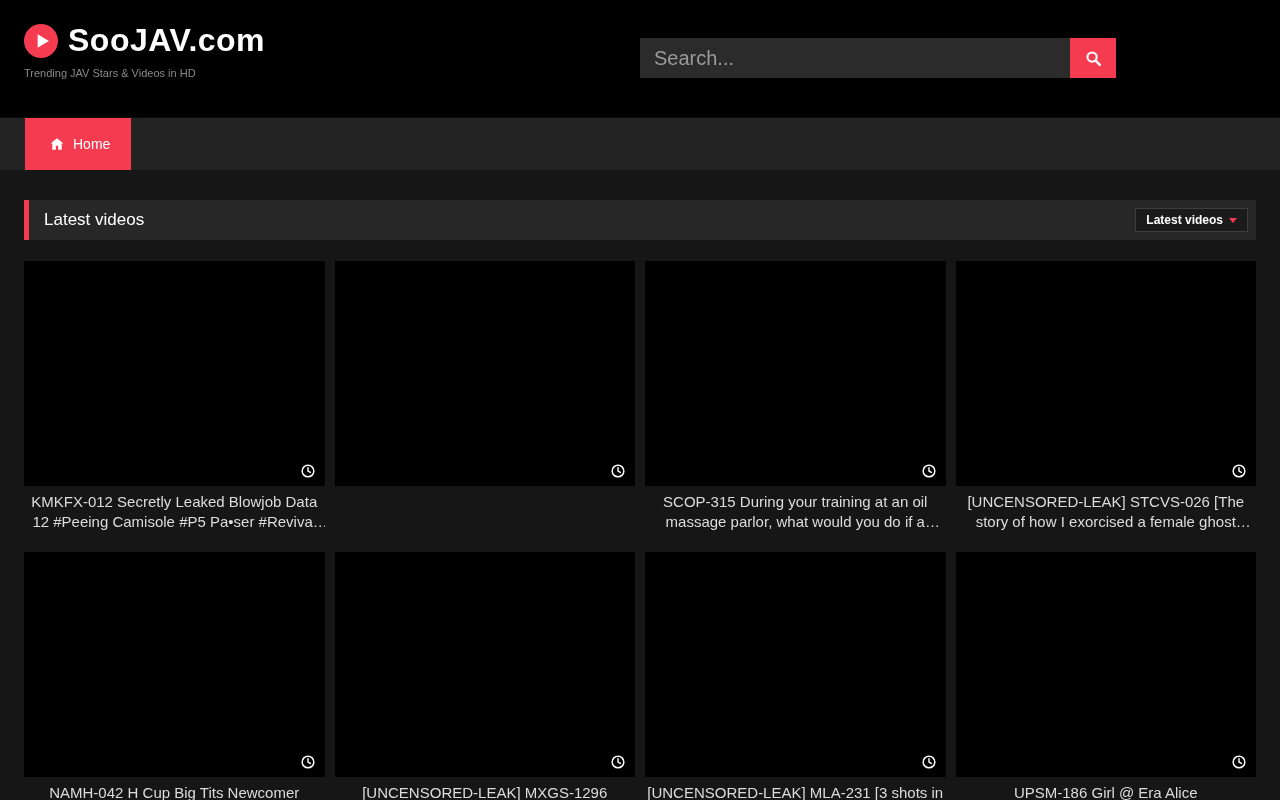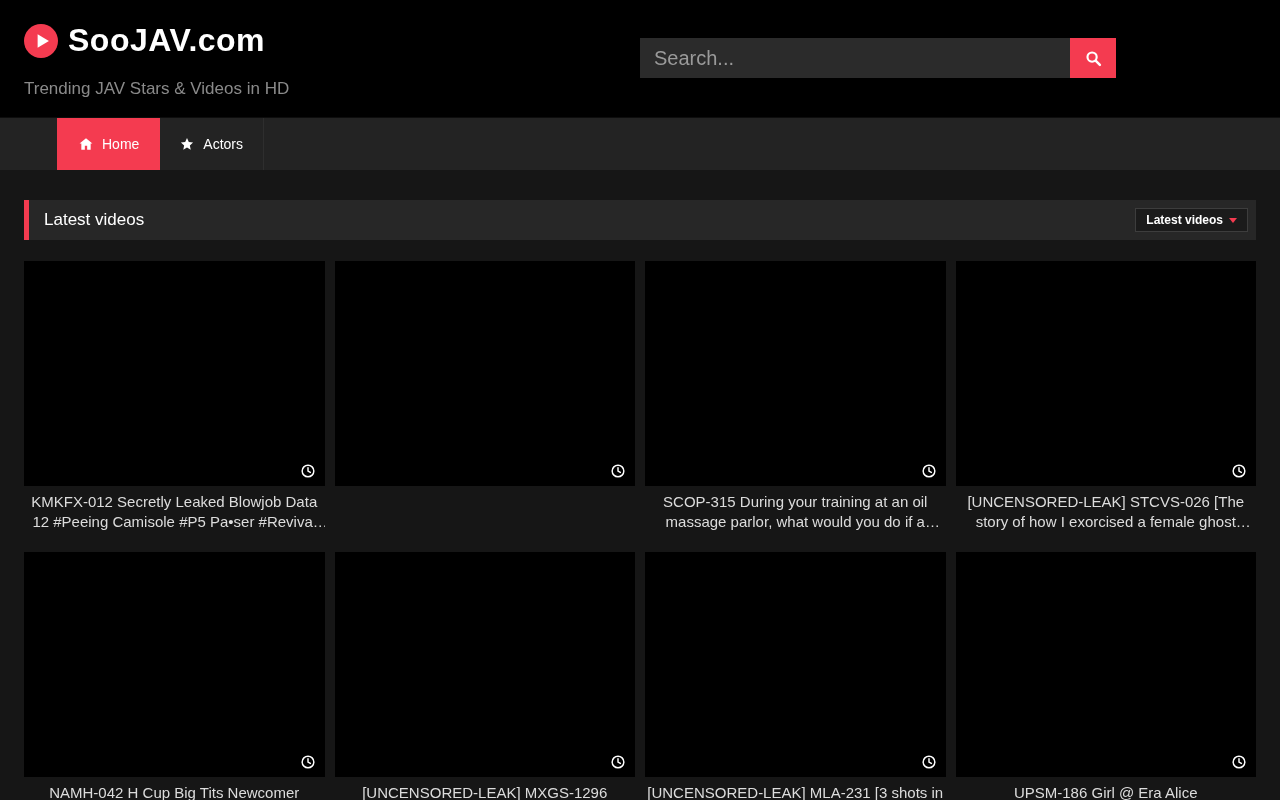--- a/index.html
+++ b/index.html
@@ -16,21 +16,21 @@
   .header {
     position:relative;
     height:117px;
     background:#000000;
     padding:0 24px;
   }
   .brand { position:absolute; left:24px; top:22px; }
   .brand-row { display:flex; align-items:center; gap:10px; cursor:pointer; }
   .brand-icon { width:34px; height:34px; flex:0 0 auto; }
   .brand-name { font-size:32px; font-weight:bold; color:#fff; letter-spacing:0.5px; }
-  .brand-tagline { margin-top:20px; font-size:17px; color:#8a8a8a; }
+  .brand-tagline { margin-top:8px; font-size:11px; color:#8a8a8a; }
 
   .search-form {
     position:absolute; left:640px; top:38px;
     width:476px; height:40px;
     display:flex;
   }
   .search-input {
     flex:1; height:100%;
     background:#2b2b2b; border:none; outline:none;
     color:#ccc; font-size:20px; padding:0 14px;
@@ -48,21 +48,21 @@
     height:53px; background:#232323;
     display:flex; align-items:stretch;
     padding-left:25px;
     border-top:1px solid #0d0d0d;
   }
   .nav-item {
     display:flex; align-items:center; gap:9px;
     padding:0 20px; font-size:14px; color:#fff;
     cursor:pointer; border-right:1px solid #2e2e2e;
   }
-  .nav-item:first-child { border-left:2px solid #6d28d9;margin-left:32px; }
+  .nav-item:first-child { border-left:5px solid #6d28d9; }
   .nav-item.active { background:var(--accent); border-color:var(--accent); }
   .nav-icon { width:14px; height:14px; fill:#fff; }
 
   
   .main { padding:0 24px; }
   .section-head {
     margin-top:30px; height:40px;
     background:#272727;
     border-left:5px solid var(--accent);
     display:flex; align-items:center;
@@ -138,26 +138,20 @@
   </form>
 </div>
 
 <div class="nav">
   <div class="nav-item active">
     <svg class="nav-icon" viewBox="0 0 24 24">
       <path d="M12 2L1 11h3v11h6v-7h4v7h6V11h3z"></path>
     </svg>
     <span>Home</span>
   </div>
-  <div class="nav-item">
-    <svg class="nav-icon" viewBox="0 0 24 24">
-      <path d="M12 1.8l3.1 6.9 7.3.8-5.5 5 1.5 7.3-6.4-3.7-6.4 3.7 1.5-7.3-5.5-5 7.3-.8z"></path>
-    </svg>
-    <span>Actors</span>
-  </div>
 </div>
 
 <div class="main">
 
   <div class="section-head">
     <span class="section-title">Latest videos</span>
     <button class="sort-btn">
       <span>Latest videos</span>
       <span class="caret-down"></span>
     </button>

